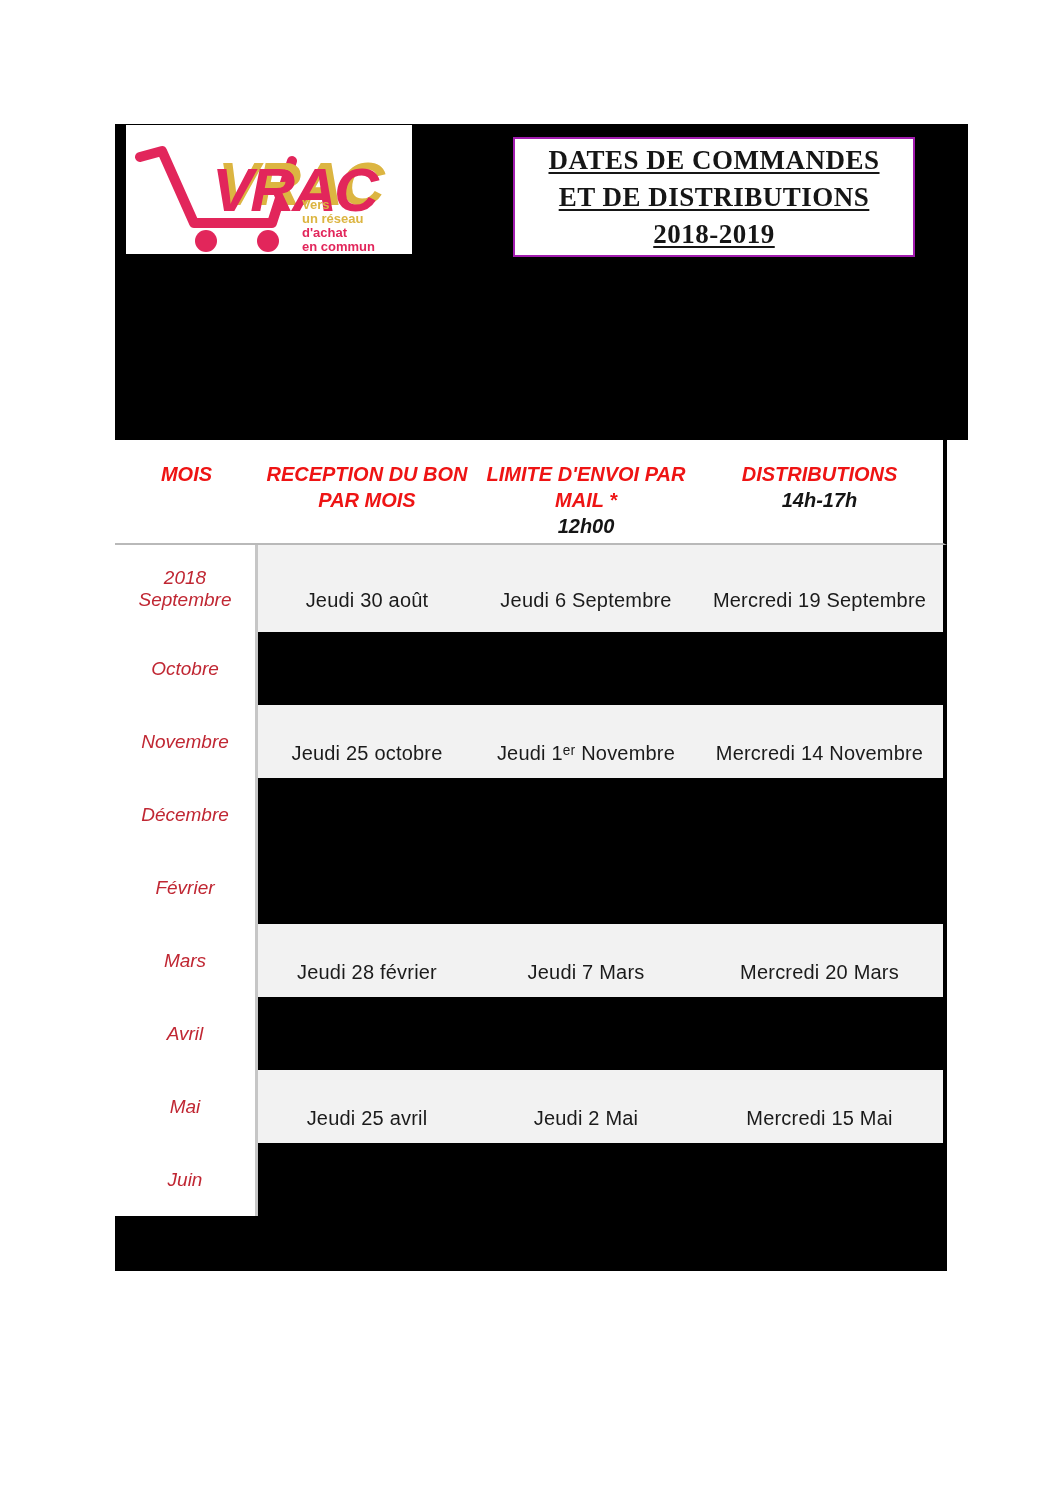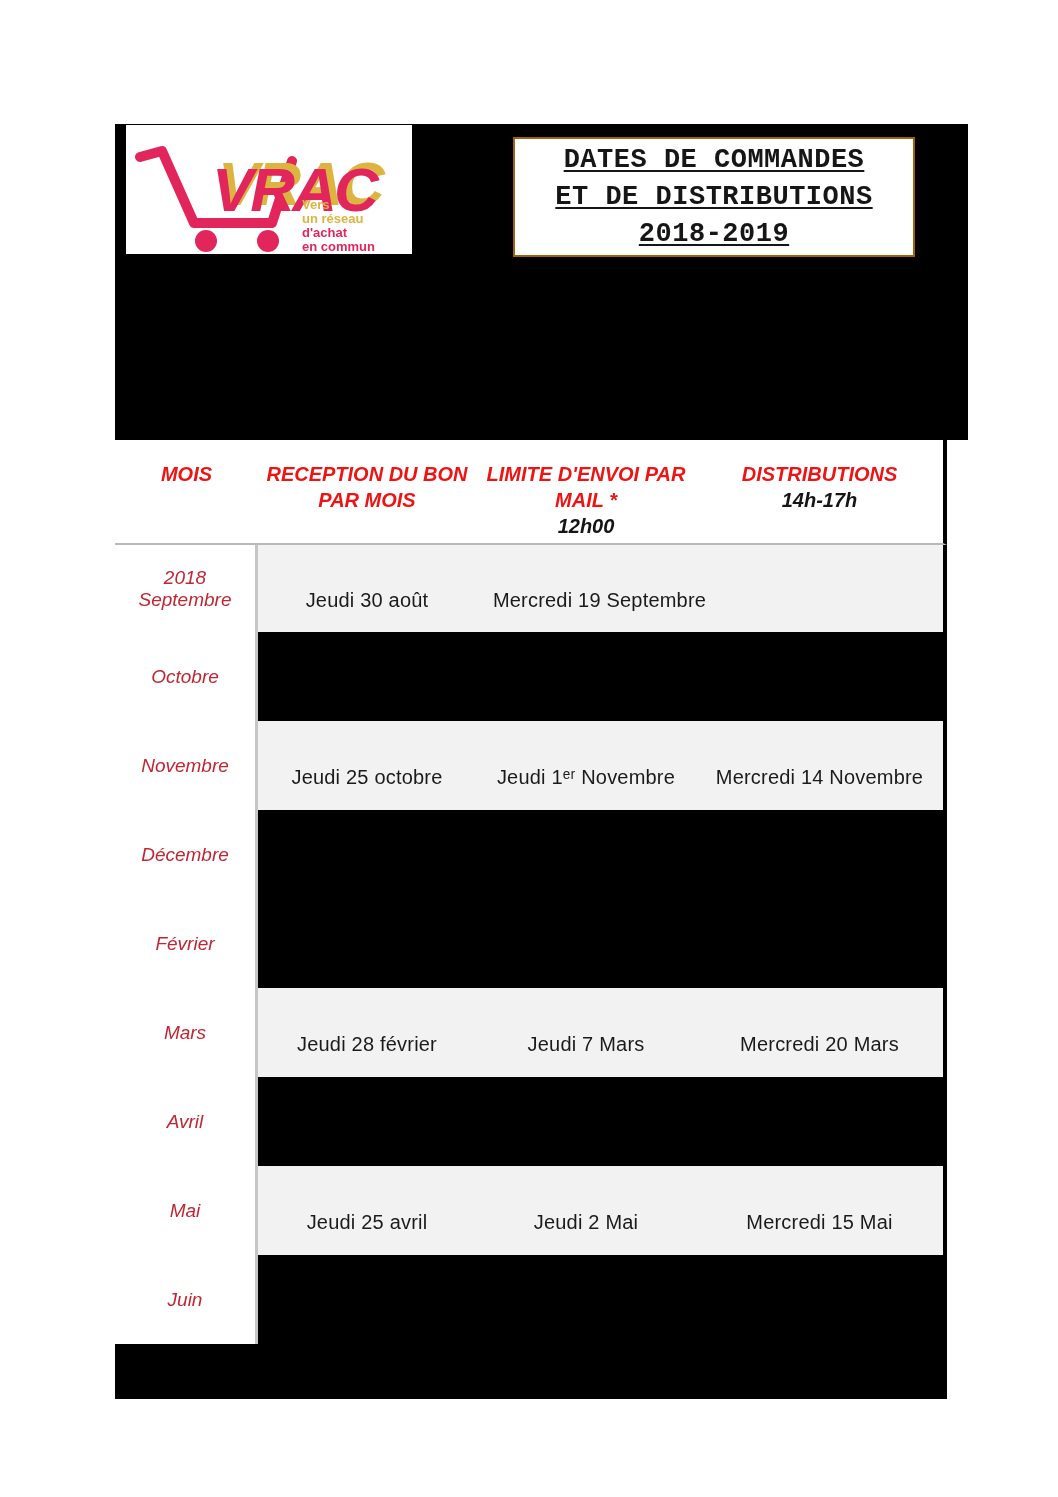--- a/index.html
+++ b/index.html
@@ -7,39 +7,39 @@
     width:1058px;height:1497px;background:#ffffff;position:relative;
     font-family:"Liberation Sans", sans-serif;overflow:hidden;
   }
   .page{position:absolute;inset:0;}
 
   
   .hero{position:absolute;left:115px;top:124px;width:832px;height:316px;background:#000;padding-left:21px;}
   .logo-box{position:absolute;left:11px;top:1px;width:286px;height:129px;background:#fff;overflow:hidden;}
   .title-box{
     position:absolute;left:398px;top:13px;width:398px;height:116px;background:#fff;
-    border:2px solid #a16207;display:flex;flex-direction:column;justify-content:center;
-    text-align:center;font-family:Liberation Mono, monospace;font-weight:bold;
+    border:2px solid #a21caf;display:flex;flex-direction:column;justify-content:center;
+    text-align:center;font-family:Liberation Serif, serif;font-weight:bold;
     font-size:27px;line-height:37px;color:#161616;letter-spacing:0.5px;
   }
   .title-line{text-decoration:underline;text-underline-offset:3px;}
 
   
   .tbl{position:absolute;left:115px;top:440px;width:832px;}
   .thead{
     height:103px;background:#fff;border-bottom:2px solid #b9b9b9;
     border-right:4px solid #000;display:flex;box-sizing:content-box;
   }
   .hc{display:flex;flex-direction:column;align-items:center;padding-top:21px;
       font-weight:bold;font-style:italic;font-size:20px;line-height:26px;}
   .hc .red{color:var(--hdr-red);}
   .hc .blk{color:#151515;}
   .hc1{width:143px;} .hc2{width:218px;} .hc3{width:220px;} .hc4{width:247px;}
 
-  .row{display:flex;height:89px;}
+  .row{display:flex;height:73px;}
   .row.tall{height:87px;}
   .mcell{
     width:140px;background:#fff;border-right:3px solid #c6c6c6;
     display:flex;flex-direction:column;justify-content:center;align-items:center;
     font-style:italic;font-size:19px;line-height:22px;color:var(--mon-red);
   }
   .ddata{flex:1;display:flex;border-right:4px solid #000;}
   .ddata.gray{background:#f2f2f2;}
   .ddata.black{background:#000;border-right-color:#000;}
   .dc{display:flex;align-items:center;justify-content:center;
@@ -107,20 +107,21 @@
       </div>
     </div>
 
     <div class="row tall">
       <div class="mcell">
         <div>2018</div>
         <div>Septembre</div>
       </div>
       <div class="ddata gray">
         <div class="dc dc1">Jeudi 30 août</div>
+        <div class="dc dc2">Jeudi 6 Septembre</div>
         <div class="dc dc3">Mercredi 19 Septembre</div>
       </div>
     </div>
 
     <div class="row">
       <div class="mcell">
         <div>Octobre</div>
       </div>
       <div class="ddata black"></div>
     </div>

